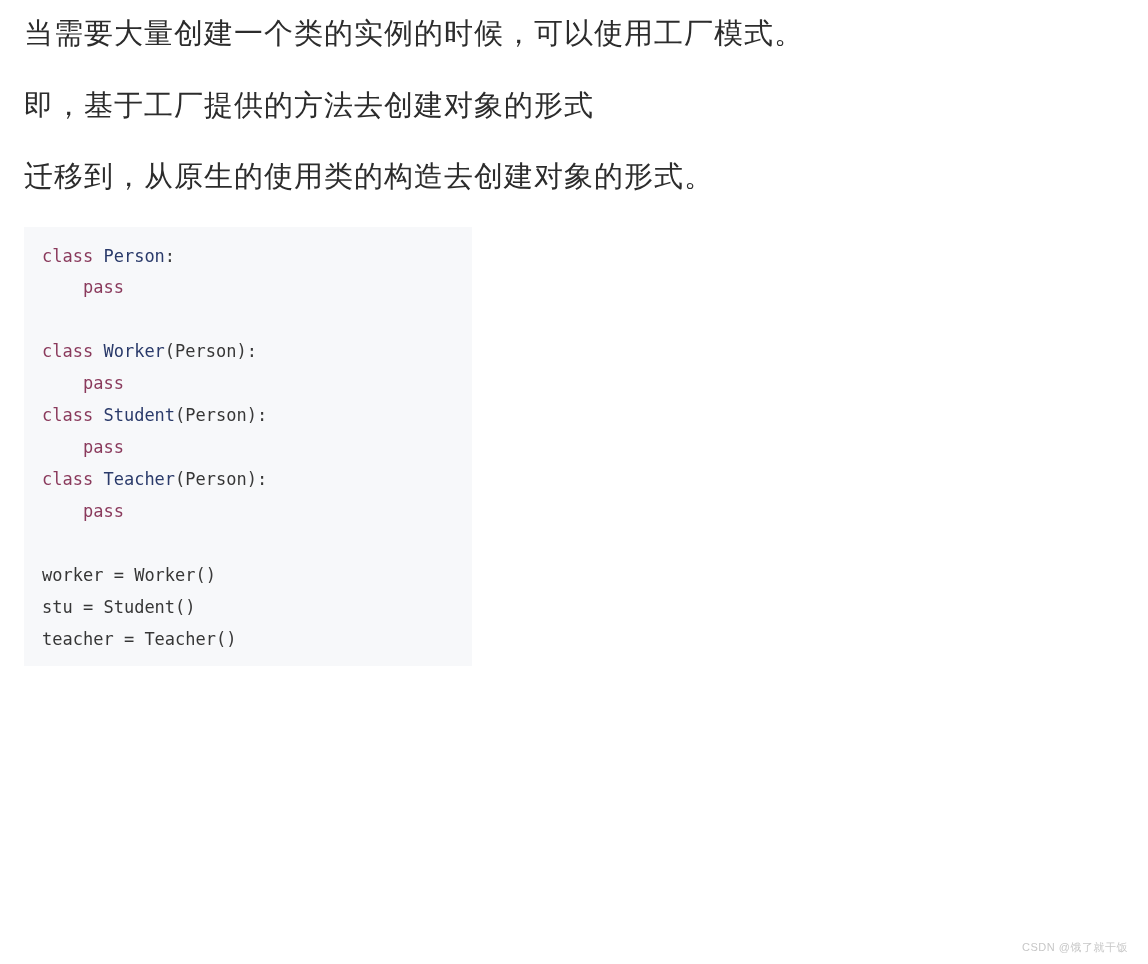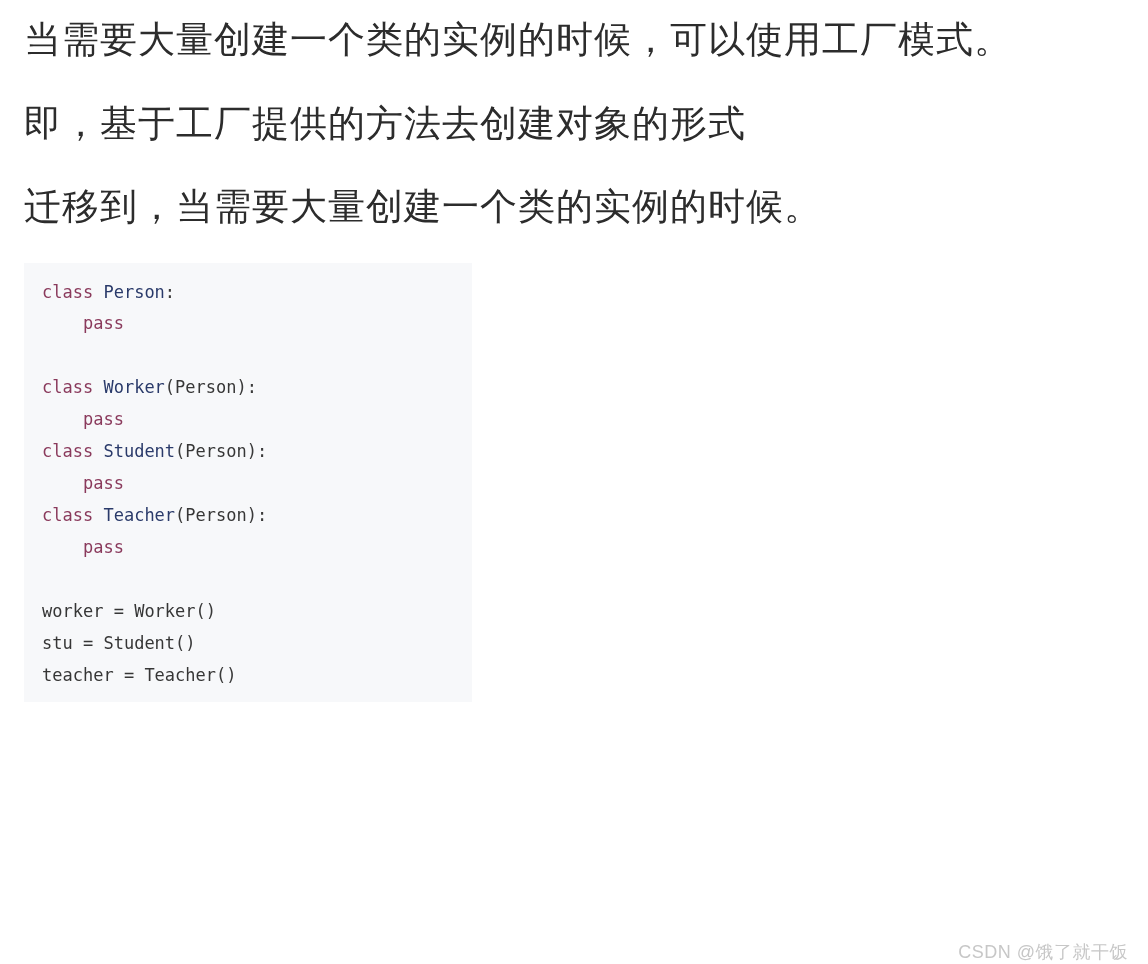--- a/index.html
+++ b/index.html
@@ -9,21 +9,21 @@
     }
     body {
       font-family: "Microsoft YaHei", "PingFang SC", "Helvetica Neue", Arial, sans-serif;
       background: #ffffff;
       width: 1148px;
       height: 964px;
       padding: 12px 24px;
       color: #2c2c2c;
     }
     .text-block {
-      font-size: 37px;
+      font-size: 29px;
       line-height: 1.5;
       margin-bottom: 28px;
       letter-spacing: 1px;
     }
     .code-block {
       background: #f7f8fa;
       padding: 14px 18px 10px 18px;
       font-family: "Menlo", "Consolas", "Monaco", monospace;
       font-size: 17px;
       line-height: 1.88;
@@ -33,31 +33,31 @@
       white-space: pre;
     }
     .kw { color: #8a3a5c; }
     .cls { color: #2a3a6a; }
     .paren { color: #3a3a3a; }
     .txt { color: #363636; }
     .watermark {
       position: absolute;
       right: 20px;
       top: 940px;
-      font-size: 18px;
+      font-size: 11px;
       color: #c7c7c7;
       letter-spacing: 0.5px;
     }
   </style>
 </head>
 <body>
 
 <div class="text-block">当需要大量创建一个类的实例的时候，可以使用工厂模式。</div>
 <div class="text-block">即，基于工厂提供的方法去创建对象的形式</div>
-<div class="text-block">迁移到，当需要大量创建一个类的实例的时候。</div>
+<div class="text-block">迁移到，从原生的使用类的构造去创建对象的形式。</div>
 
 <div class="code-block"><span class="kw">class</span> <span class="cls">Person</span><span class="paren">:</span>
 <span>    </span><span class="kw">pass</span>
 
 <span class="kw">class</span> <span class="cls">Worker</span><span class="paren">(</span><span class="txt">Person</span><span class="paren">)</span><span class="paren">:</span>
 <span>    </span><span class="kw">pass</span>
 <span class="kw">class</span> <span class="cls">Student</span><span class="paren">(</span><span class="txt">Person</span><span class="paren">)</span><span class="paren">:</span>
 <span>    </span><span class="kw">pass</span>
 <span class="kw">class</span> <span class="cls">Teacher</span><span class="paren">(</span><span class="txt">Person</span><span class="paren">)</span><span class="paren">:</span>
 <span>    </span><span class="kw">pass</span>

